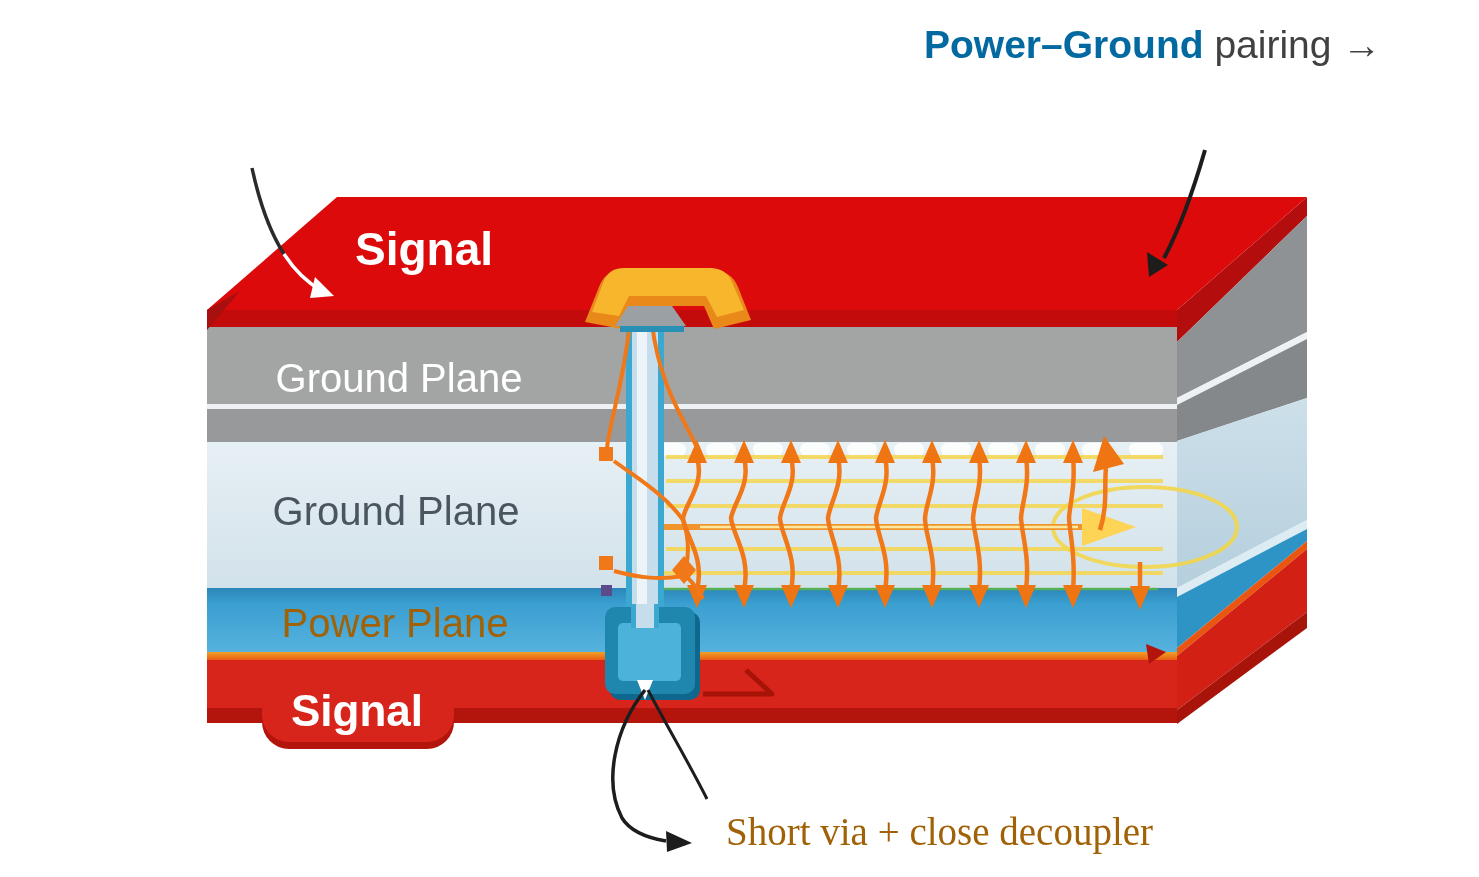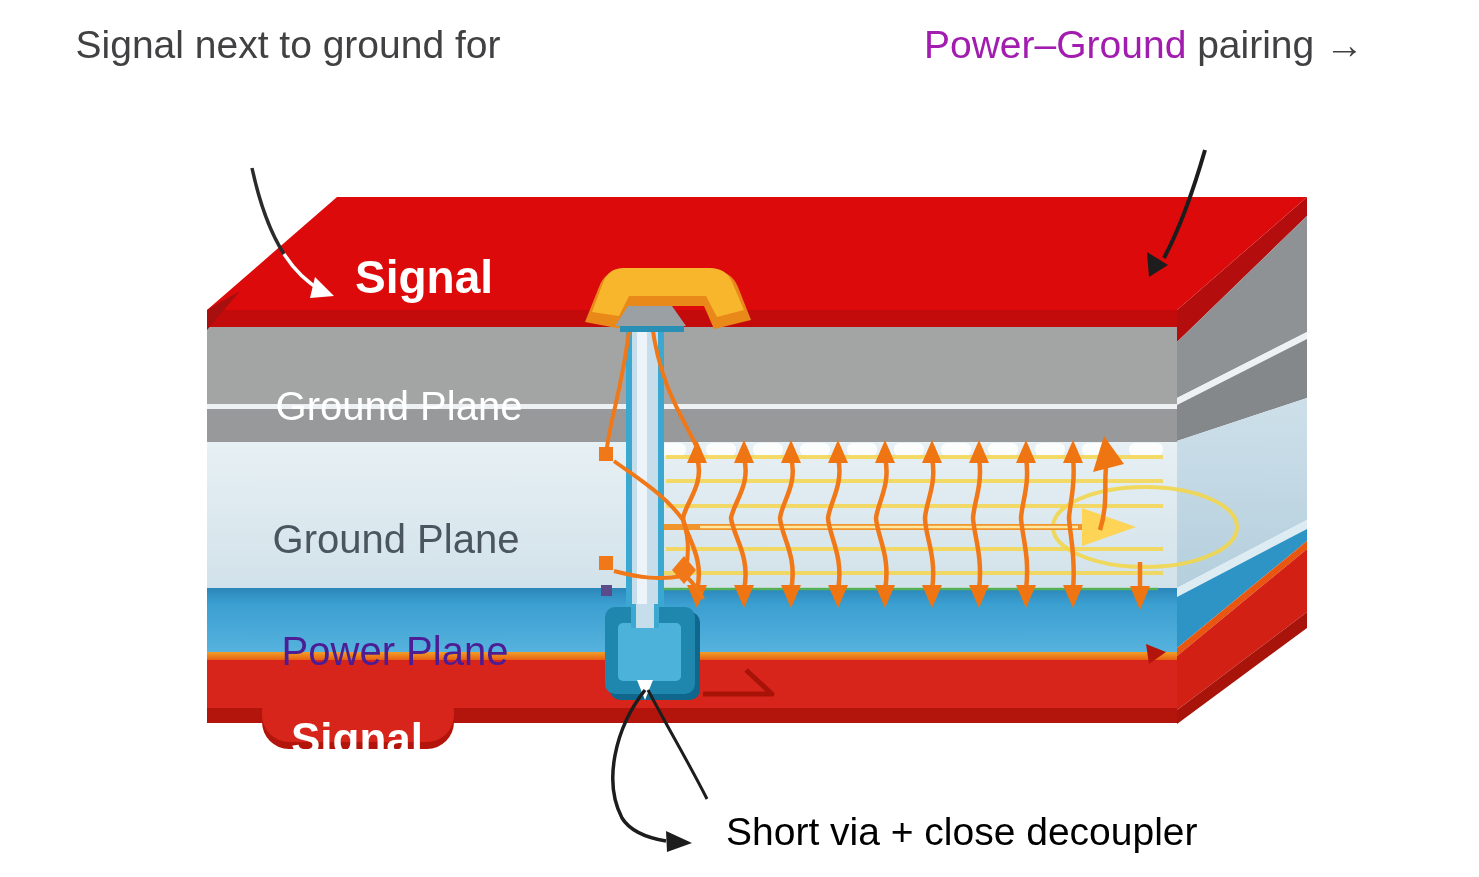--- a/index.html
+++ b/index.html
@@ -9,32 +9,31 @@
     background:#ffffff;
     overflow:hidden;
     font-family:"Liberation Sans", sans-serif;
   }
   #diagram-svg{position:absolute;left:0;top:0;width:1479px;height:877px;}
   .lbl{
     position:absolute;
     transform:translate(-50%,-50%);
     white-space:nowrap;
     pointer-events:none;
-    margin-top:28px;
   }
   .lbl-signal-top{left:424px;top:249px;font-size:46px;font-weight:bold;color:#ffffff;}
   .lbl-ground1{left:399px;top:378px;font-size:40px;color:#ffffff;}
   .lbl-ground2{left:396px;top:511px;font-size:40px;color:#4b5560;}
-  .lbl-power{left:395px;top:623px;font-size:40px;color:#4c1d95;}
+  .lbl-power{left:395px;top:623px;font-size:40px;color:#a16207;}
   .lbl-signal-bottom{left:357px;top:711px;font-size:44px;font-weight:bold;color:#ffffff;}
   .anno{position:absolute;font-size:39px;line-height:66px;color:#414042;}
   .anno-top-left{left:288px;top:12px;transform:translateX(-50%);text-align:center;}
   .anno-top-right{left:924px;top:12px;text-align:left;}
-  .anno-bottom{left:726px;top:799px;color:#000000;}
-  .hl-blue{color:#a21caf;font-weight:normal;}
+  .anno-bottom{left:726px;top:799px;color:#a16207;font-family:Liberation Serif, serif;}
+  .hl-blue{color:#0369a1;font-weight:bold;}
   .arrow-glyph{color:#414042;}
 </style>
 </head>
 <body>
 
 <div id="stage">
 
 <svg id="diagram-svg" viewBox="0 0 1479 877">
   <defs>
     <linearGradient id="paleBlueFront" x1="0" y1="0" x2="0" y2="1">
@@ -211,21 +210,20 @@
   </g>
 </svg>
 
 <div class="lbl lbl-signal-top">Signal</div>
 <div class="lbl lbl-ground1">Ground Plane</div>
 <div class="lbl lbl-ground2">Ground Plane</div>
 <div class="lbl lbl-power">Power Plane</div>
 <div class="lbl lbl-signal-bottom">Signal</div>
 
 <div class="anno anno-top-left">
-  <div>Signal next to ground for</div>
 </div>
 
 <div class="anno anno-top-right">
   <div><span class="hl-blue">Power–Ground</span><span> pairing </span><span class="arrow-glyph">→</span></div>
 </div>
 
 <div class="anno anno-bottom">Short via + close decoupler</div>
 
 </div>
 

